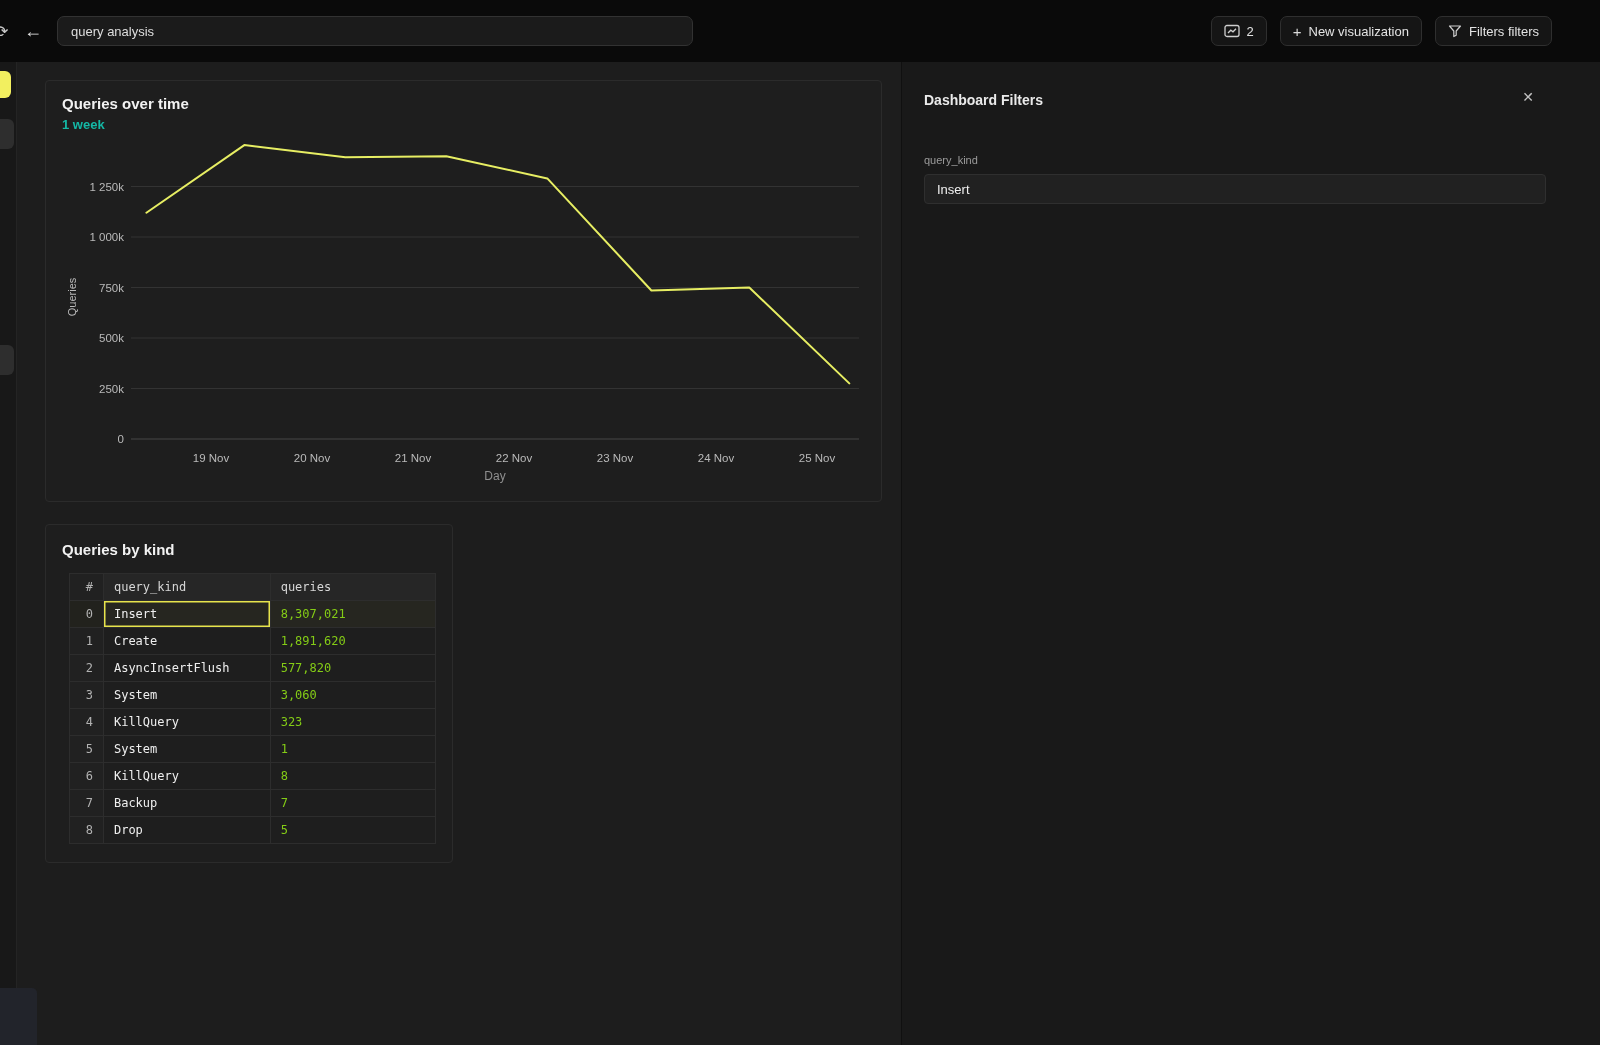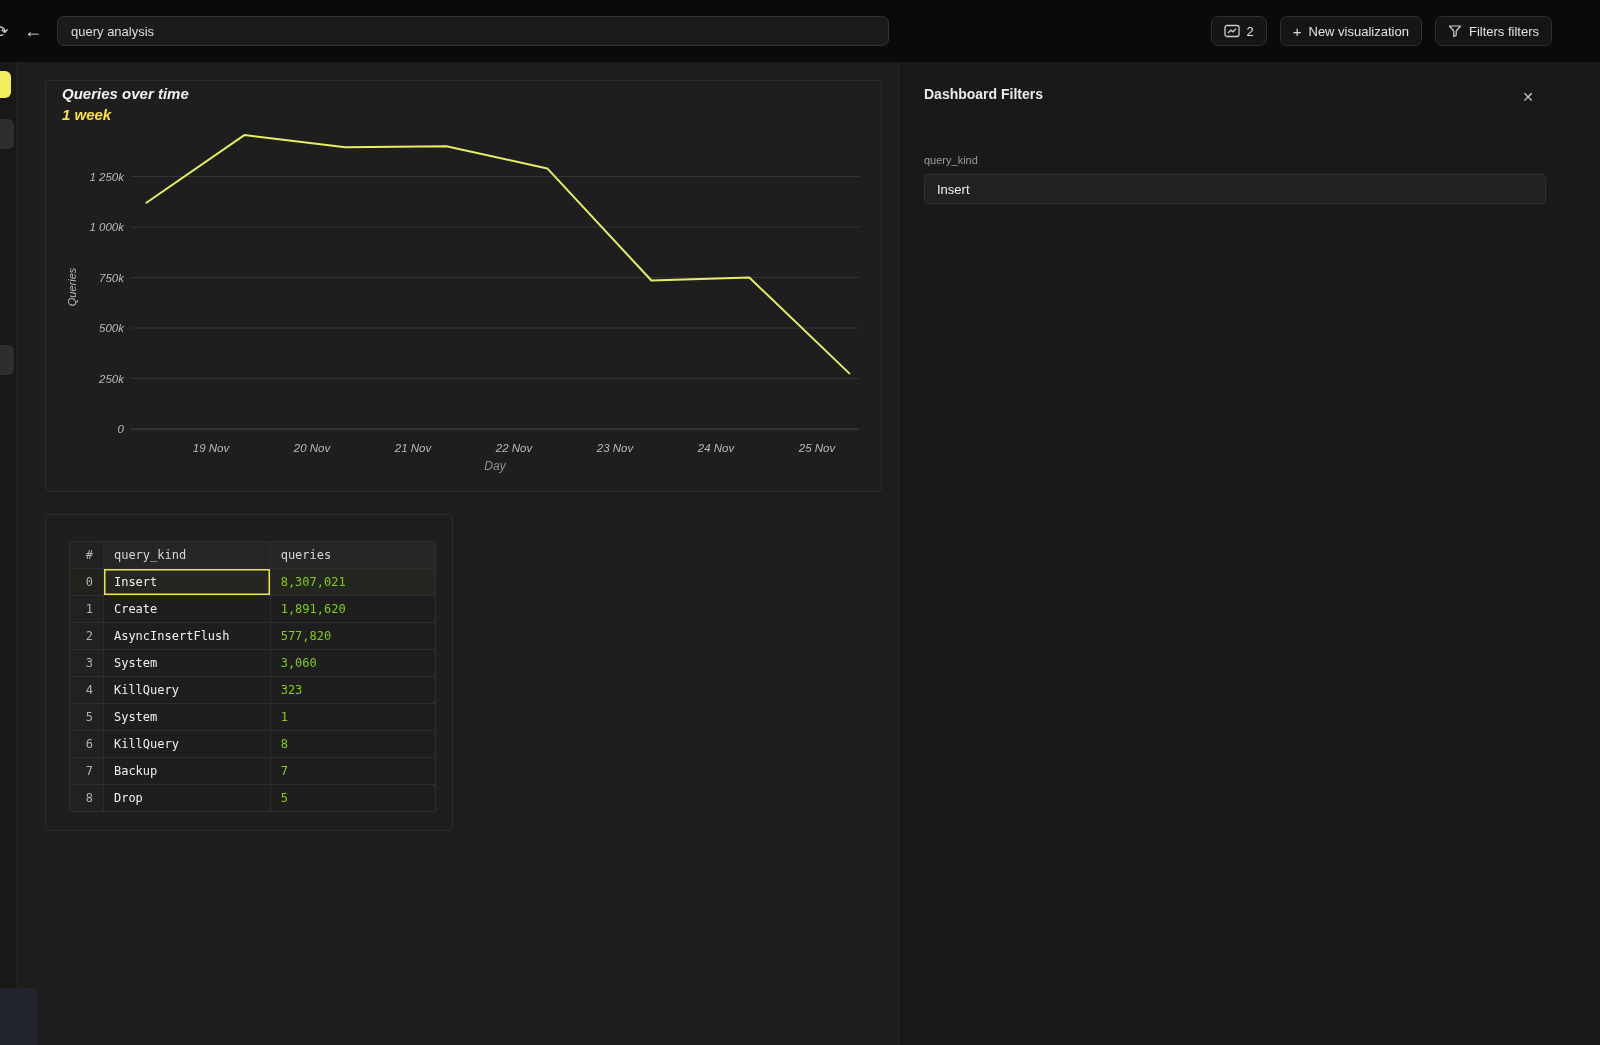--- a/index.html
+++ b/index.html
@@ -12,21 +12,21 @@
   .app { width:1600px; height:1045px; display:flex; flex-direction:column; position:relative; }
 
   
   .topbar {
     height:62px; background:#0a0a0a; display:flex; align-items:center;
     padding:0 48px 0 0; flex:0 0 auto;
   }
   .history-glyph { color:#c9c9c9; font-size:16px; margin-left:-5px; width:24px; flex:0 0 auto; }
   .back-btn { color:#e0e0e0; font-size:18px; width:28px; text-align:center; cursor:pointer; flex:0 0 auto; }
   .title-input {
-    width:832px; height:30px; background:#1b1b1b; border:1px solid #323232;
+    width:636px; height:30px; background:#1b1b1b; border:1px solid #323232;
     border-radius:7px; color:#dedede; font-size:13px; padding:0 13px; outline:none;
     margin-left:10px; font-family:"Liberation Sans", sans-serif;
   }
   .topbar-right { margin-left:auto; display:flex; gap:13px; align-items:center; }
   .btn {
     height:30px; background:#151515; border:1px solid #2f2f2f; border-radius:7px;
     color:#e3e3e3; font-size:13px; display:flex; align-items:center; gap:7px;
     padding:0 12px; cursor:pointer; font-family:"Liberation Sans", sans-serif; white-space:nowrap;
   }
   .btn svg { display:block; }
@@ -45,23 +45,23 @@
     position:absolute; left:0; bottom:0; width:37px; height:57px;
     background:#22242b; border-top-right-radius:5px; z-index:5;
   }
 
   .content {
     flex:1; min-width:0; padding:18px 0 0 28px; background:#1d1d1d;
   }
 
   
   .card { background:#1e1e1e; border:1px solid #2b2b2b; border-radius:4px; }
-  .chart-card { width:837px; padding:2px 16px 14px 16px;font-style:italic; }
+  .chart-card { width:837px; padding:12px 16px 14px 16px; }
   .card-title { font-size:15px; font-weight:700; color:#f2f2f2; margin:0; line-height:22px; }
-  .card-subtitle { font-size:15px; font-weight:700; color:#fde047; line-height:20px; }
+  .card-subtitle { font-size:13px; font-weight:700; color:#14b8a6; line-height:20px; }
   #chart-svg { display:block; margin-top:4px; font-family:"Liberation Sans", sans-serif; }
 
   .table-card { width:408px; margin-top:22px; padding:14px 16px 18px 16px; }
   table.qtable {
     border-collapse:collapse; margin:12px 0 0 7px;
     font-family:"DejaVu Sans Mono", monospace; font-size:12px;
   }
   .qtable th, .qtable td { border:1px solid #2d2d2d; padding:6px 10px; text-align:left; white-space:nowrap; }
   .qtable thead th { background:#262626; color:#d6d6d6; font-weight:normal; }
   .qtable td.idx, .qtable th.idx { text-align:right; color:#b2b2b2; background:#212121; width:34px; }
@@ -69,21 +69,21 @@
   .qtable td.cnt  { width:166px; color:#84cc16; }
   .qtable tr.hl-row td { background:#262620; }
   .qtable tr.hl-row td.idx { background:#22221d; }
   .qtable td.hl-cell { box-shadow: inset 0 0 0 1.5px #e7e44c; }
 
   
   .filters-panel {
     width:699px; flex:0 0 auto; background:#191919; border-left:1px solid #101010;
     padding:0 22px; position:relative;
   }
-  .panel-head { display:flex; align-items:flex-start; margin-top:24px; }
+  .panel-head { display:flex; align-items:flex-end; margin-top:24px; }
   .panel-title { font-size:14px; font-weight:600; color:#eaeaea; }
   .panel-close {
     margin-left:auto; margin-right:40px; color:#c2c2c2; font-size:14px;
     cursor:pointer; line-height:1; padding:4px;
   }
   .field-label { display:block; margin-top:46px; font-size:11px; color:#9b9b9b; }
   .filter-input {
     margin-top:8px; width:622px; height:30px; background:#212121;
     border:1px solid #2f2f2f; border-radius:4px; display:flex; align-items:center;
     padding:0 12px; font-size:13px; color:#f0f0f0; cursor:text;
@@ -156,20 +156,21 @@
             <text x="553" y="323" text-anchor="middle" fill="#bababa" font-size="11.5">23 Nov</text>
             <text x="654" y="323" text-anchor="middle" fill="#bababa" font-size="11.5">24 Nov</text>
             <text x="755" y="323" text-anchor="middle" fill="#bababa" font-size="11.5">25 Nov</text>
             <text x="433" y="341" text-anchor="middle" fill="#8f8f8f" font-size="12">Day</text>
             <text x="14" y="158" text-anchor="middle" fill="#bababa" font-size="11" transform="rotate(-90 14 158)">Queries</text>
             <polyline points="84.4,73.8 182.3,6.1 283.3,18.2 384.3,17.2 485.3,39.4 589.4,151.5 687.3,148.5 787.3,244.4" fill="none" stroke="#e7ee63" stroke-width="2" stroke-linejoin="round" stroke-linecap="round"></polyline>
           </svg>
       </section>
 
       <section class="card table-card">
+        <h2 class="card-title">Queries by kind</h2>
         <table class="qtable" id="qtable">
           <thead>
             <tr>
               <th class="idx">#</th>
               <th>query_kind</th>
               <th>queries</th>
             </tr>
           </thead>
           <tbody>
               <tr class="hl-row">

